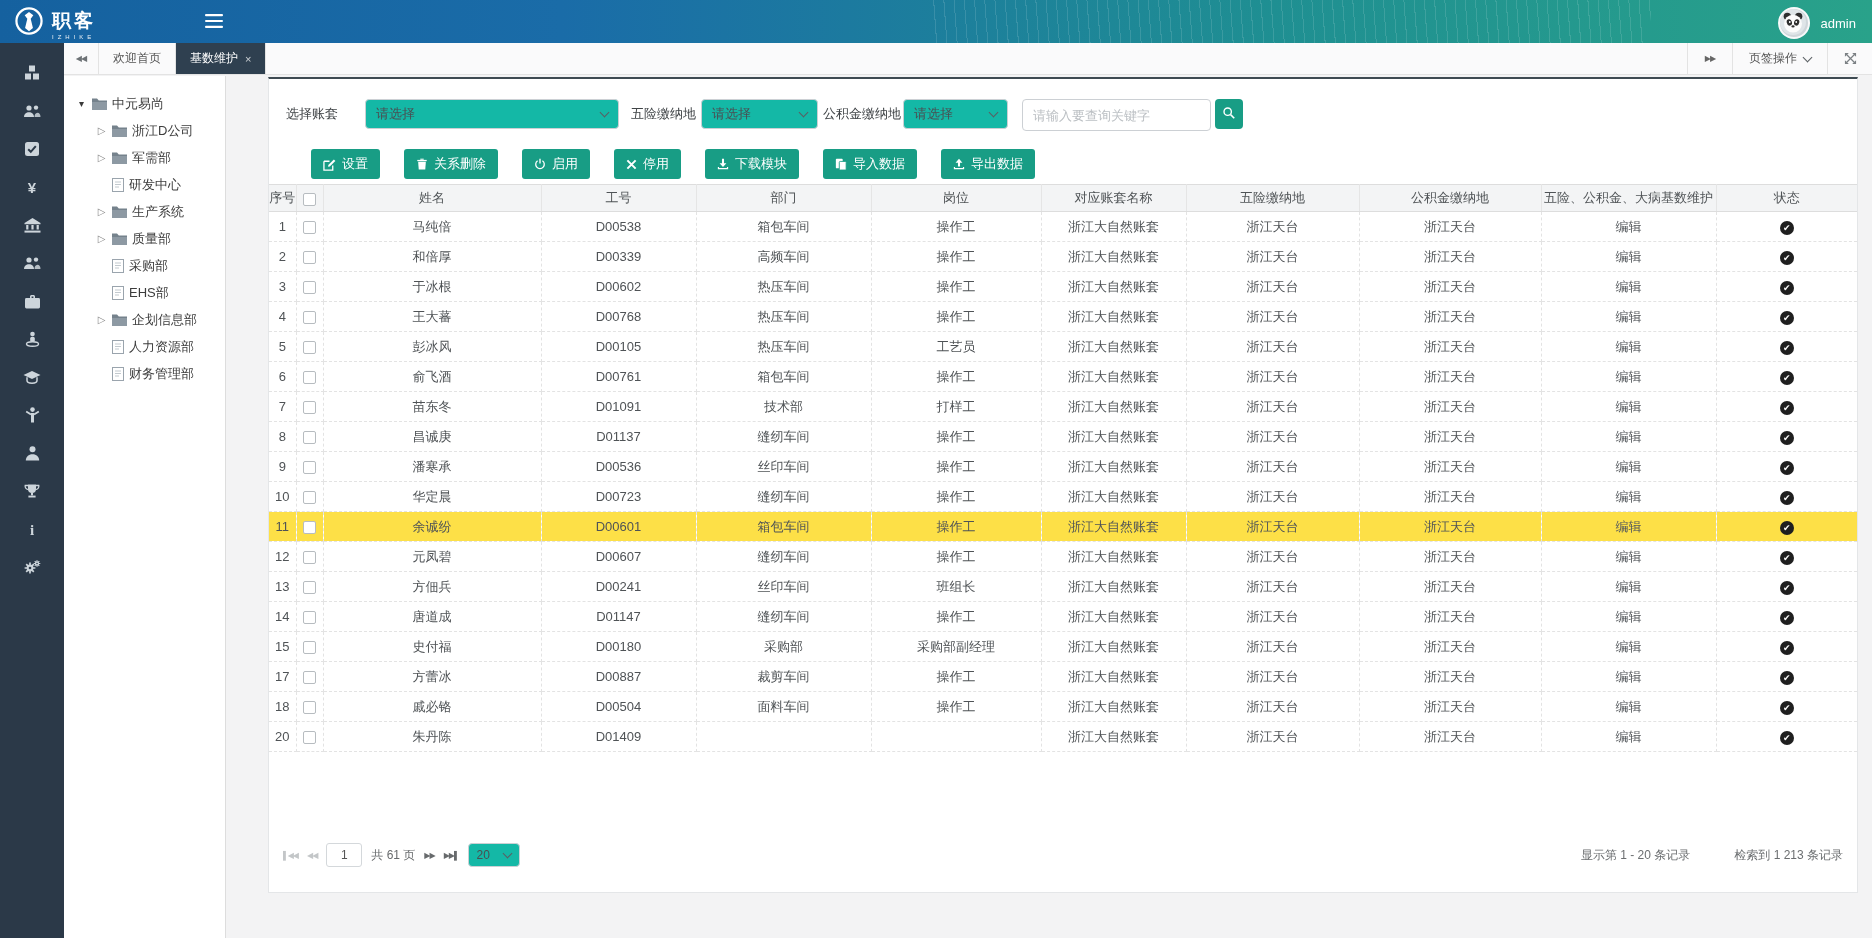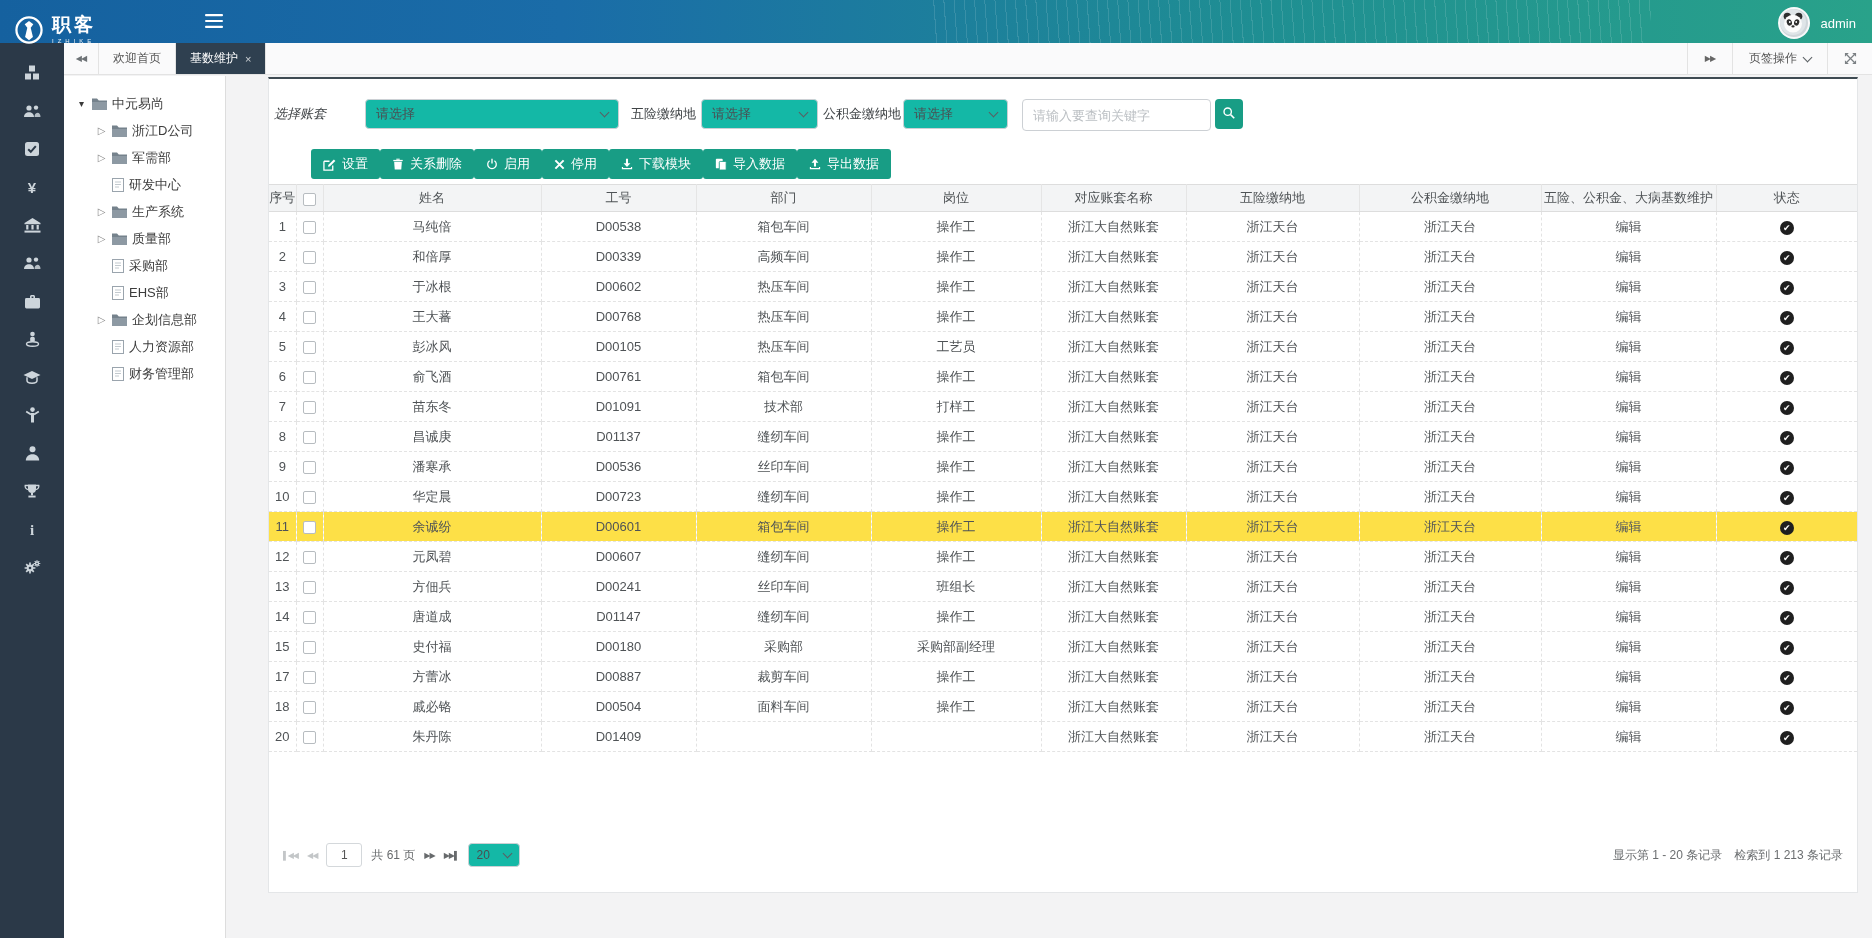--- a/index.html
+++ b/index.html
@@ -4,21 +4,21 @@
 <style>
   html,body{margin:0;padding:0;}
   body{width:1872px;height:938px;position:relative;overflow:hidden;background:#f3f3f4;
        font-family:"Liberation Sans","DejaVu Sans",sans-serif;}
   
   .top-header{position:absolute;left:0;top:0;width:1872px;height:43px;
       background:linear-gradient(90deg,#15619f 0%,#1a6ca8 30%,#1f8f92 68%,#29a28a 100%);z-index:5;}
   .hdr-lines{position:absolute;left:930px;top:0;width:720px;height:43px;opacity:.45;
       background:repeating-linear-gradient(78deg,rgba(255,255,255,0) 0 9px,rgba(255,255,255,.28) 9px 10px);
       transform:skewX(-8deg);}
-  .logo{position:absolute;left:14px;top:6px;display:flex;align-items:flex-start;gap:8px;color:#fff;margin-top:9px;}
+  .logo{position:absolute;left:14px;top:6px;display:flex;align-items:flex-end;gap:8px;color:#fff;}
   .logo-cn{font-size:19px;font-weight:bold;letter-spacing:3px;line-height:1;}
   .logo-sub{font-size:6px;letter-spacing:4px;opacity:.9;display:block;margin-top:3px;}
   .hamburger{position:absolute;left:205px;top:14px;cursor:pointer;}
   .admin{position:absolute;right:16px;top:7px;display:flex;align-items:center;gap:11px;color:#fff;font-size:13px;cursor:pointer;}
   .avatar{width:28px;height:28px;border-radius:50%;border:2px solid rgba(255,255,255,.85);overflow:hidden;background:#cfd6da;display:block;}
   
   .rail{position:absolute;left:0;top:43px;width:64px;height:895px;background:#2b3948;z-index:4;
         display:flex;flex-direction:column;align-items:center;padding-top:22px;box-sizing:border-box;gap:22px;}
   .ric{width:18px;height:16px;display:flex;align-items:center;justify-content:center;cursor:pointer;}
   
@@ -50,21 +50,21 @@
         border:1px solid #e4e6e8;border-top:2px solid #3e4a52;box-sizing:border-box;z-index:1;}
   .f-label{position:absolute;height:30px;line-height:30px;font-size:13px;color:#3f4346;}
   .fsel{position:absolute;height:30px;border:1px solid #ccd0d4;border-radius:4px;background:#14b8a6;
         display:flex;align-items:center;justify-content:space-between;padding:0 10px;
         font-size:13px;color:#4a4e52;box-sizing:border-box;cursor:pointer;}
   .srch-in{position:absolute;height:32px;border:1px solid #ccd0d4;border-radius:4px;padding:0 10px;
            font-size:13px;color:#444;box-sizing:border-box;outline:none;}
   .srch-in::placeholder{color:#bcc0c4;}
   .srch-btn{position:absolute;width:28px;height:30px;background:#189d85;border:none;border-radius:4px;
             display:flex;align-items:center;justify-content:center;cursor:pointer;}
-  .toolbar{position:absolute;left:42px;top:70px;height:30px;display:flex;gap:0;}
+  .toolbar{position:absolute;left:42px;top:70px;height:30px;display:flex;gap:24px;}
   .tbtn{background:#189d85;color:#fff;border:none;border-radius:3px;font-size:13px;display:flex;
         align-items:center;gap:6px;padding:0 12px;height:30px;cursor:pointer;white-space:nowrap;}
   .tbtn .bic{display:flex;align-items:center;font-style:normal;font-size:11px;}
   
   .grid{position:absolute;left:0;top:105px;width:1588px;border-collapse:collapse;table-layout:fixed;font-size:13px;}
   .grid th{height:26px;background:#f3f4f5;border-top:1px solid #ddd;border-bottom:1px solid #ddd;
            font-weight:normal;color:#4f5356;padding:0;text-align:center;overflow:hidden;white-space:nowrap;margin-top:48px;}
   .grid th:not(:last-child){border-right:1px solid #e5e5e5;}
   .grid td{height:29px;border-bottom:1px dashed #e3e3e3;text-align:center;color:#4f5356;
            padding:0;overflow:hidden;white-space:nowrap;}
@@ -76,21 +76,21 @@
   .stat{display:inline-block;width:14px;height:14px;border-radius:50%;background:#1f1f1f;color:#fff;
         font-size:9px;line-height:14px;cursor:pointer;}
   
   .pager{position:absolute;left:14px;top:761px;width:1560px;height:30px;display:flex;align-items:center;
          gap:9px;font-size:12px;color:#676a6c;}
   .pg-ic{font-size:8px;letter-spacing:-1px;cursor:pointer;user-select:none;}
   .pg-ic.dis{color:#c3c6c8;}
   .pg-input{width:36px;height:24px;border:1px solid #d4d8db;border-radius:3px;text-align:center;
             font-size:12px;color:#555;box-sizing:border-box;outline:none;}
   .pg-size{position:static;width:52px;height:24px;padding:0 8px;font-size:12px;}
-  .pager-right{margin-left:auto;display:flex;gap:12px;color:#6b6e70;}
+  .pager-right{margin-left:auto;display:flex;gap:44px;color:#6b6e70;}
 </style>
 </head>
 <body>
 
 <div class="top-header">
   <div class="hdr-lines"></div>
   <div class="logo">
     <span><svg width="30" height="30" viewBox="0 0 32 32">
           <circle cx="16" cy="16" r="13.4" fill="none" stroke="#fff" stroke-width="2.4"></circle>
           <path d="M16 6.5l-4.6 3.4 2.8 3.6-2.4 10 4.2 3.4 4.2-3.4-2.4-10 2.8-3.6z" fill="#fff"></path>
@@ -353,21 +353,21 @@
         <svg width="12" height="14" viewBox="0 0 12 14">
           <rect x=".5" y=".5" width="11" height="13" fill="#fff" stroke="#9aa4ad"></rect>
           <path d="M3 4h6M3 6.5h6M3 9h4" stroke="#c2c9ce" stroke-width="1"></path>
         </svg>
       </span>
       <span class="tlab">财务管理部</span>
     </div>
   </div>
 
 <div class="card">
-  <span class="f-label" style="left:5px;top:20px;font-style:italic;">选择账套</span>
+  <span class="f-label" style="left:17px;top:20px;">选择账套</span>
   <div class="fsel" style="left:96px;top:20px;width:254px;">
     <span>请选择</span>
       <i class="chev"></i>
   </div>
   <span class="f-label" style="left:362px;top:20px;">五险缴纳地</span>
   <div class="fsel" style="left:432px;top:20px;width:117px;">
     <span>请选择</span>
       <i class="chev"></i>
   </div>
   <span class="f-label" style="left:554px;top:20px;">公积金缴纳地</span>

